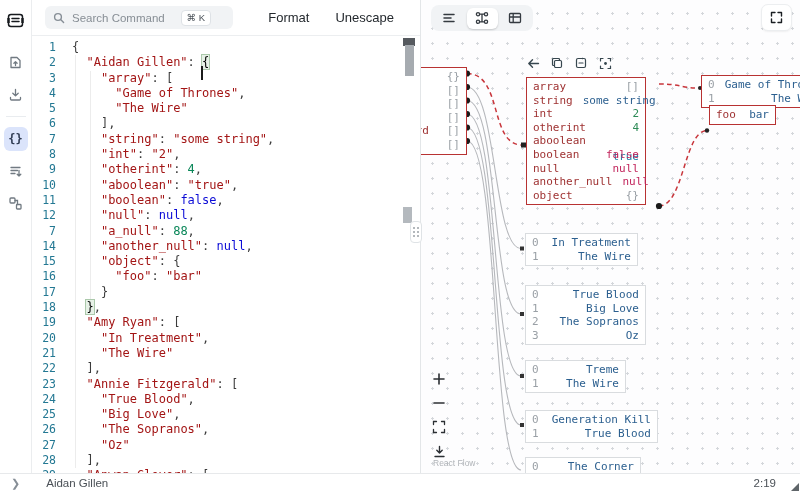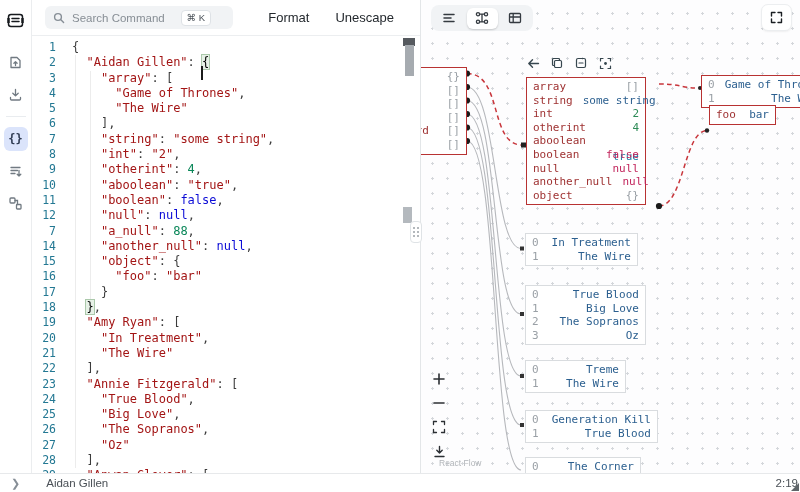--- a/index.html
+++ b/index.html
@@ -87,28 +87,28 @@
   .vs-btn.active { background:#fff; box-shadow:0 1px 2px rgba(0,0,0,.18); }
 
   .fullscreen-btn { position:absolute; left:340px; top:4px; width:31px; height:27px; background:#fff;
     border:1px solid #eceef0; border-radius:7px; display:flex; align-items:center; justify-content:center;
     color:#1b1f23; z-index:10; box-shadow:0 1px 2px rgba(0,0,0,.06); }
 
   .flow-controls { position:absolute; left:8px; top:370px; width:22px; z-index:10; display:flex;
     flex-direction:column; gap:6px; }
   .fc-btn { width:20px; height:18px; display:flex; align-items:center; justify-content:center; color:#2b2f33; }
 
-  .attribution { position:absolute; left:18px; top:458px; font-size:8.5px; color:#b0b4b8; z-index:10;text-align:right; }
+  .attribution { position:absolute; left:12px; top:458px; font-size:8.5px; color:#b0b4b8; z-index:10;text-align:right; }
 
   
   .statusbar { position:absolute; left:0; top:473px; width:800px; height:19px; background:#fff;
     border-top:1px solid #e7e9eb; display:flex; align-items:center; z-index:40; font-size:11.5px; color:#4a5056; }
   .sb-chevron { margin-left:11px; color:#868e96; font-size:11px; line-height:1; }
   .sb-path { margin-left:26px;text-align:center; }
-  .sb-pos { margin-left:auto; margin-right:2px; }
+  .sb-pos { margin-left:auto; margin-right:24px; }
   .resize-corner { position:absolute; right:1px; bottom:1px; width:0; height:0;
     border-left:8px solid transparent; border-bottom:8px solid #5f6569; }
   svg { display:block; }
 </style>
 </head>
 <body>
 
 <div class="app">
 
   <div class="sidebar">

